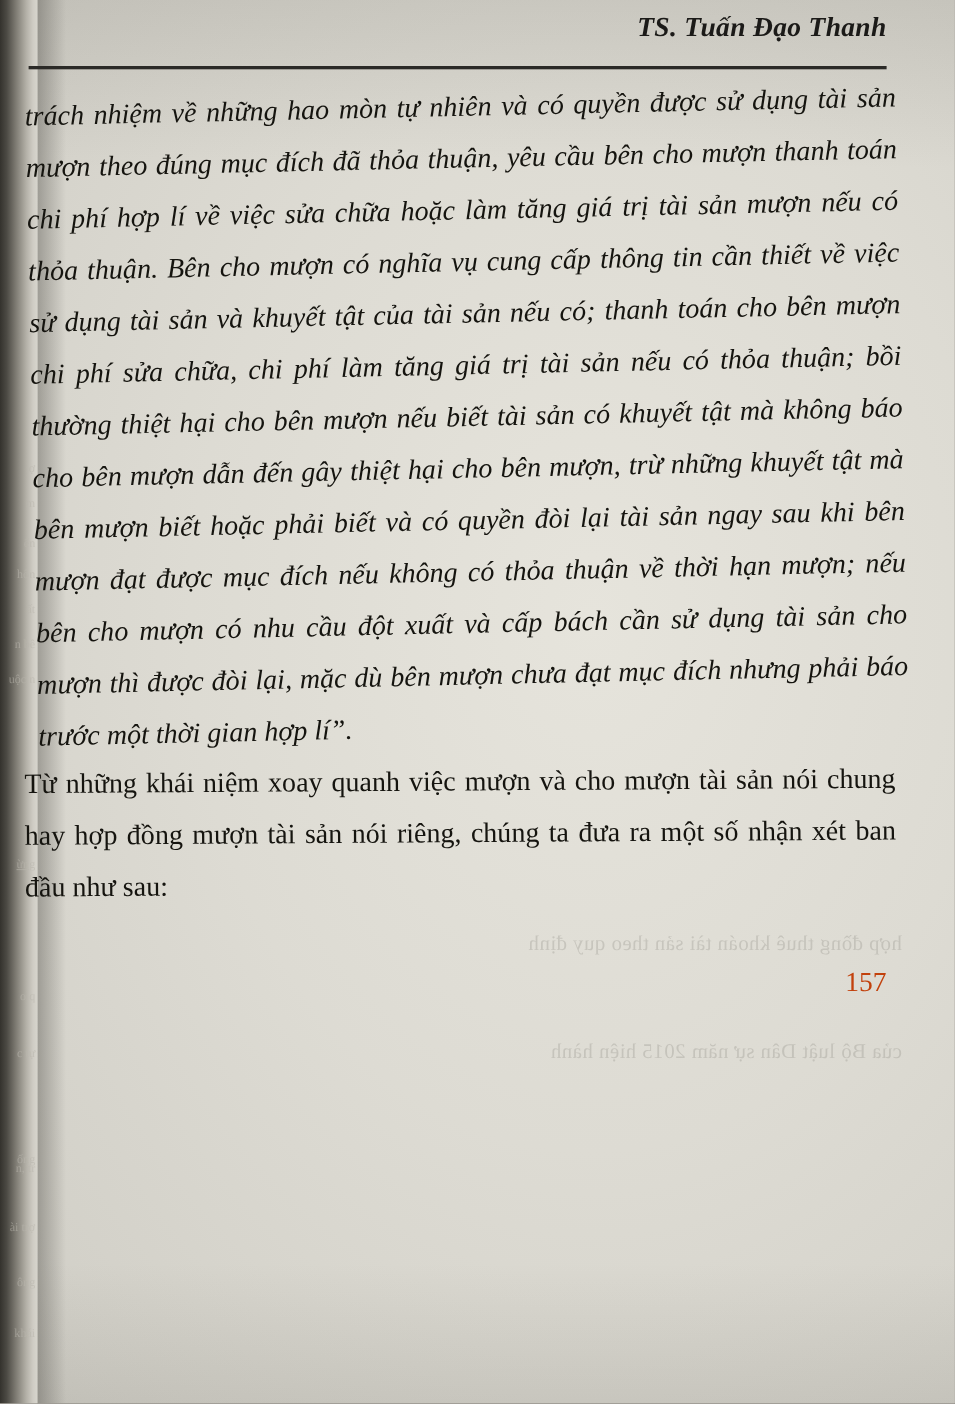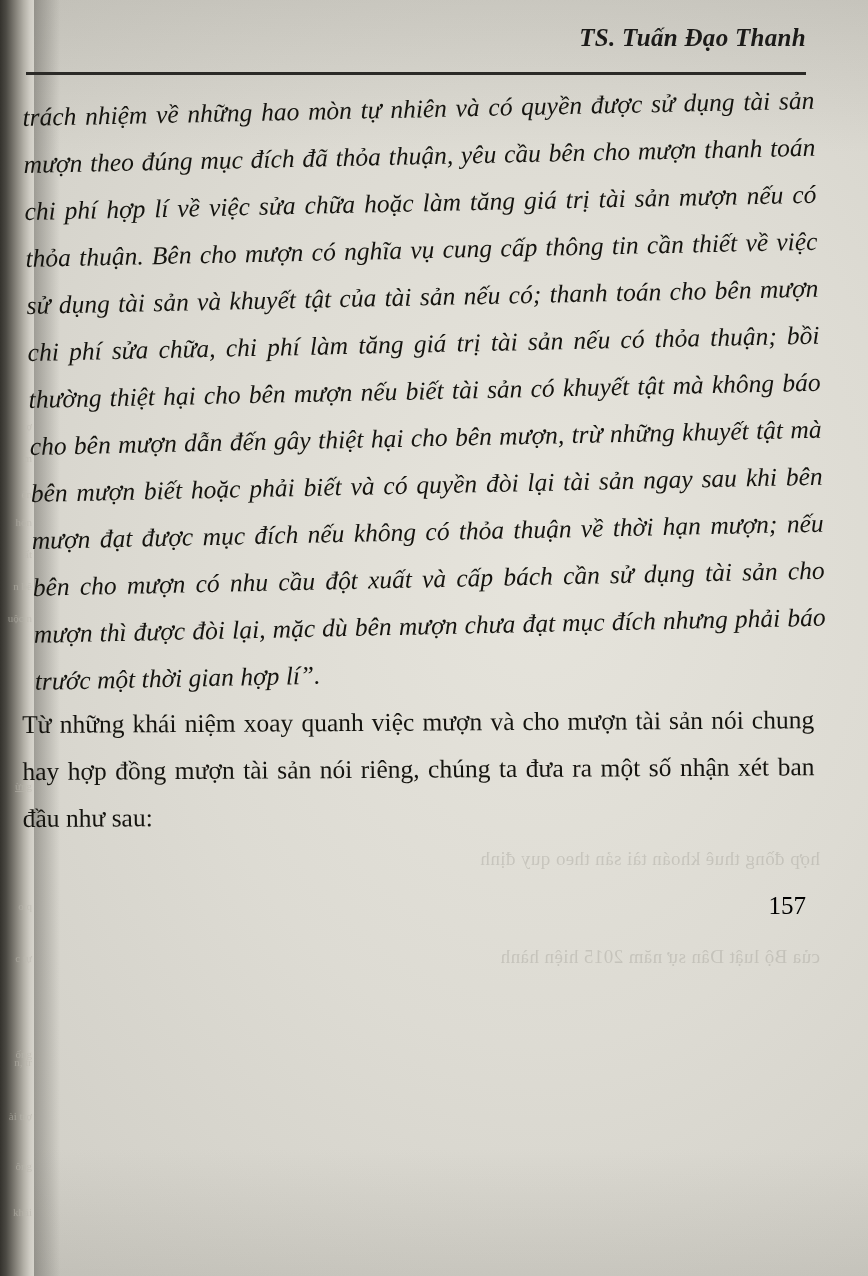--- a/index.html
+++ b/index.html
@@ -81,21 +81,21 @@
     color: #b9b6ad;
     font-size: 11px;
     opacity: .55;
     z-index: 6;
     text-align: right;
     pointer-events: none;
   }
 
   .content {
     position: absolute;
-    left: 0; top: 12px;
+    left: 0; top: 0;
     width: 868px;
     height: 936px;
     z-index: 8;
   }
 
   .running-head {
     position: absolute;
     top: 12px;
     right: 62px;
     font-weight: bold;
@@ -138,21 +138,21 @@
 
   
   .skew-1 { transform: rotate(-1.25deg); transform-origin: 0 0; }
   .skew-3 { transform: rotate(-0.35deg); transform-origin: 0 0; }
 
   .folio {
     position: absolute;
     bottom: 28px;
     right: 62px;
     font-size: 25px;
-    color: #000000;
+    color: #c2410c;
   }
 </style>
 </head>
 <body>
 
 <div class="page">
 
   <div class="sheet"></div>
 
   <div class="ghost" style="top: 848px;">hợp đồng thuê khoán tài sản theo quy định</div>

